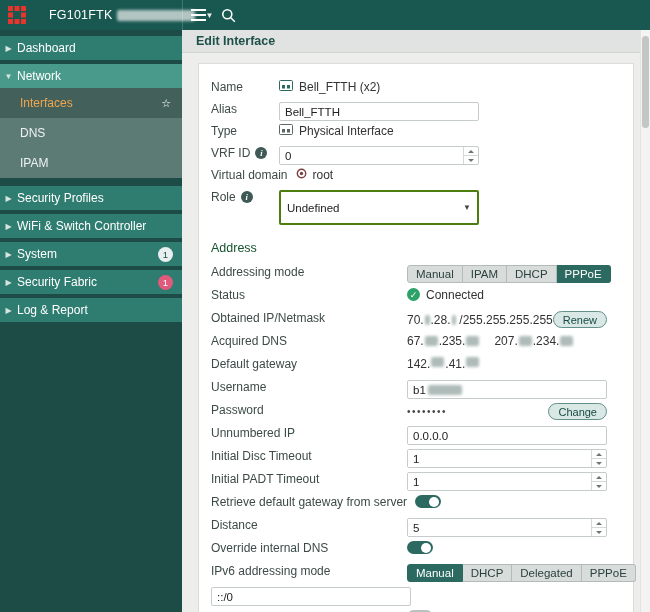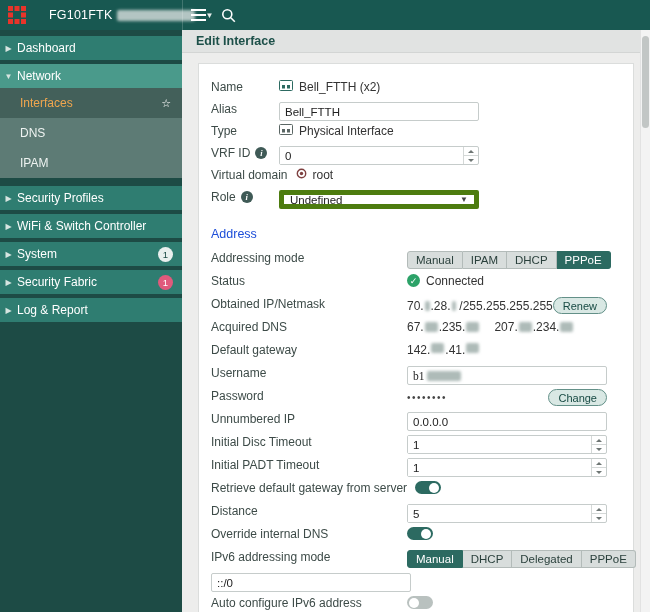--- a/index.html
+++ b/index.html
@@ -48,43 +48,43 @@
   .card { margin:10px 16px 0 16px; background:#fff; border:1px solid #dbdddc;
     padding:16px 12px 12px 12px; min-height:548px; }
 
   .row { display:flex; align-items:flex-start; min-height:21px; }
   .sec1 .row { margin-bottom:1px; }
   .sec2 .row { margin-bottom:2px; }
   .lbl { display:flex; align-items:center; color:#3d4b48; flex-shrink:0; white-space:nowrap; padding-right:8px; }
   .sec1 .lbl { min-width:68px; }
   .sec2 .lbl { min-width:196px; }
   .val { color:#333; }
-  .section-title { color:#1d4ed8; font-size:12.5px; margin:16px 0 10px 0; }
+  .section-title { color:#14532d; font-size:12.5px; margin:16px 0 10px 0; }
 
   .info { width:12px; height:12px; border-radius:50%; background:#3f5a56; color:#fff; font-size:8.5px;
     display:inline-flex; align-items:center; justify-content:center; margin-left:5px;
     font-family:"Liberation Serif",serif; font-style:italic; font-weight:bold; cursor:pointer; }
 
   .icon { display:inline-flex; align-items:center; margin-right:6px; }
 
   .txt { width:200px; height:19px; border:1px solid #c6cccb; border-radius:2px; padding:0 5px;
     font-size:11.5px; color:#222; background:#fff; font-family:inherit; outline:none; }
-  .txt.fake { display:flex; align-items:center;font-family:Liberation Serif, serif; }
+  .txt.fake { display:flex; align-items:center; }
   .numfield { width:200px; height:19px; border:1px solid #c6cccb; border-radius:2px; background:#fff; display:flex; }
   .numfield input { border:none; outline:none; flex:1; min-width:0; padding:0 5px; font-size:11.5px;
     color:#222; font-family:inherit; }
   .spin { width:15px; border-left:1px solid #d4d8d7; display:flex; flex-direction:column; cursor:pointer; }
   .spin span { flex:1; display:flex; align-items:center; justify-content:center; }
   .spin span + span { border-top:1px solid #d4d8d7; }
   .spin .up::after { content:""; border-left:3px solid transparent; border-right:3px solid transparent;
     border-bottom:3.5px solid #6e7674; }
   .spin .dn::after { content:""; border-left:3px solid transparent; border-right:3px solid transparent;
     border-top:3.5px solid #6e7674; }
 
-  .select { width:200px; height:19px; border:5px solid #4d7c0f; border-radius:2px; background:#fff;
+  .select { width:200px; height:35px; border:2px solid #4d7c0f; border-radius:2px; background:#fff;
     display:flex; align-items:center; justify-content:space-between; padding:0 6px; font-size:11.5px;
     color:#222; cursor:pointer; }
   .sel-caret { font-size:8px; color:#444; }
 
   .seg { display:flex; }
   .seg-btn { height:18px; display:flex; align-items:center; padding:0 8px; background:#d8dddc;
     color:#2a403c; font-size:11.5px; border:1px solid #b3bbb9; border-left:none; cursor:pointer; }
   .seg-btn:first-child { border-left:1px solid #b3bbb9; border-radius:3px 0 0 3px; }
   .seg-btn:last-child { border-radius:0 3px 3px 0; }
   .seg-btn.sel { background:#2c6a61; border-color:#2c6a61; color:#fff; }

